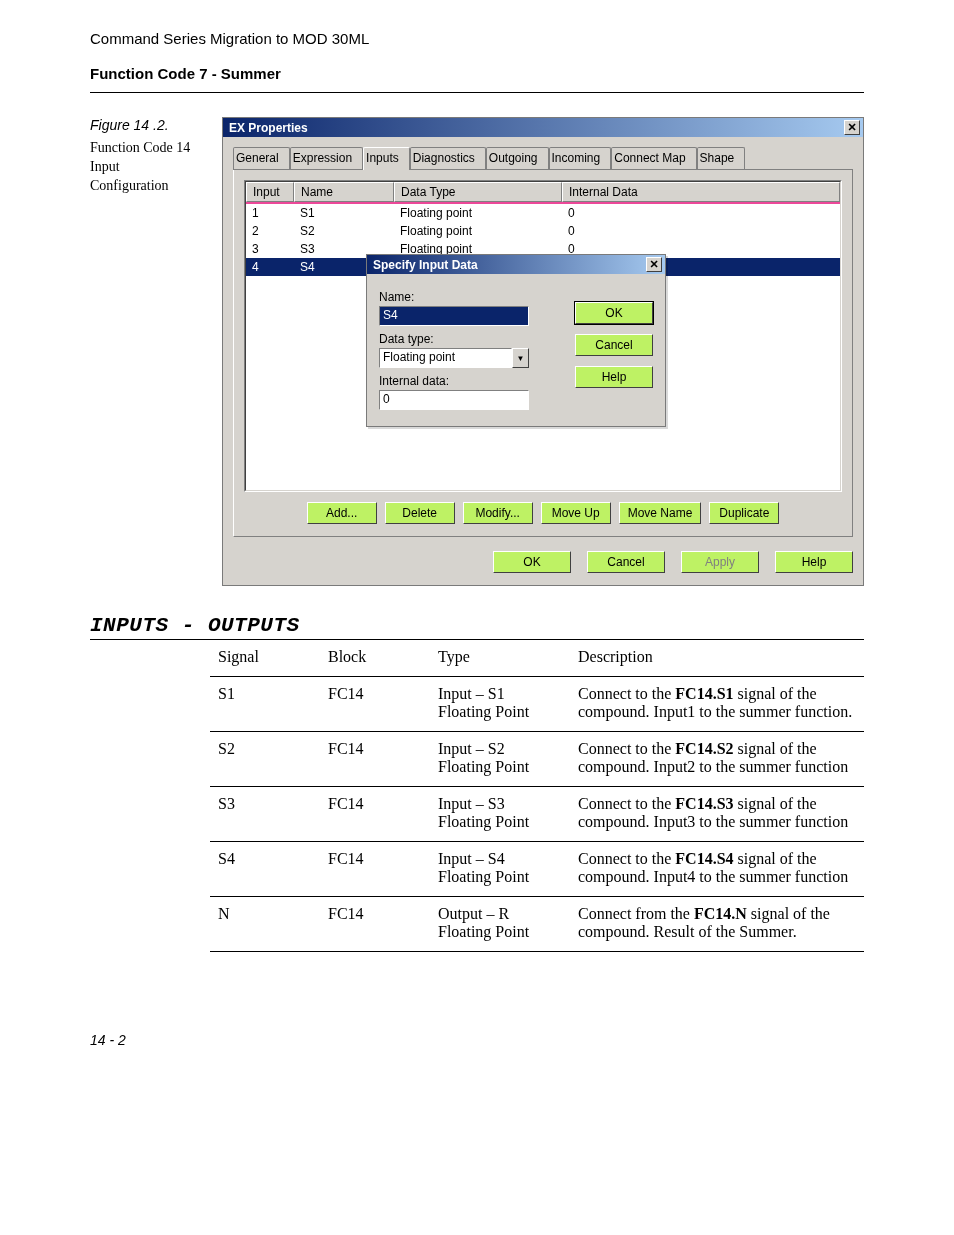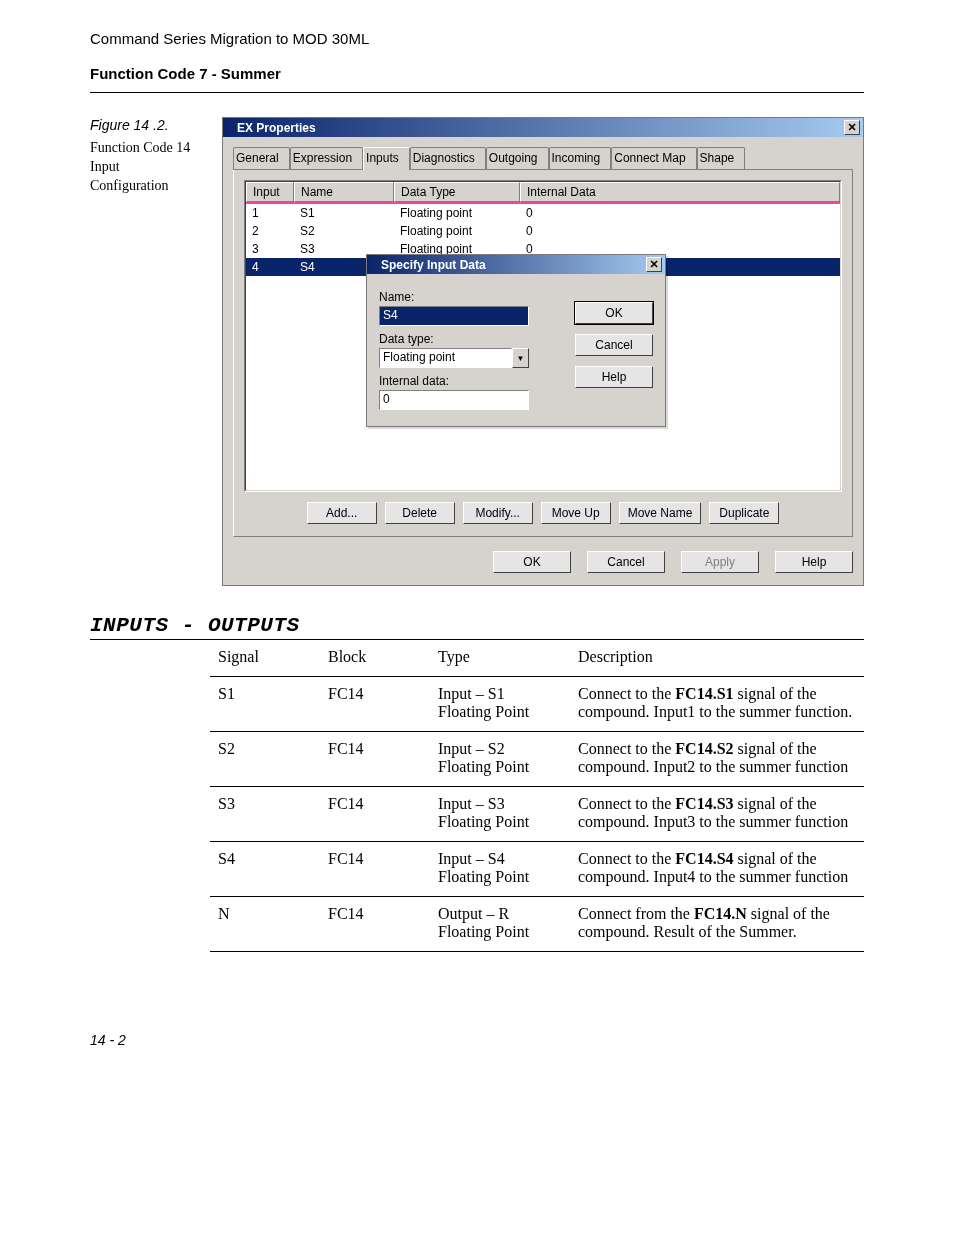--- a/index.html
+++ b/index.html
@@ -55,21 +55,21 @@
     font-family: Tahoma, Arial, sans-serif;
     font-size: 12px;
     color: #000;
   }
   .titlebar {
     background: linear-gradient(to right, #0a246a, #a6caf0);
     color: #fff;
     display: flex;
     align-items: center;
     justify-content: space-between;
-    padding: 2px 3px 2px 14px;
+    padding: 2px 3px 2px 6px;
     font-weight: bold;
     font-size: 12px;
   }
   .close-x {
     width: 16px;
     height: 15px;
     background: #d6d3ce;
     border: 1px solid #fff;
     border-right-color: #404040;
     border-bottom-color: #404040;
@@ -147,21 +147,21 @@
   .inputs-row > div {
     padding: 2px 6px;
   }
   .inputs-header > div {
     border: 1px solid #fff;
     border-right-color: #808080;
     border-bottom-color: #808080;
   }
   .col-input { width: 48px; }
   .col-name  { width: 100px; }
-  .col-dtype { width: 126px; }
+  .col-dtype { width: 168px; }
   .col-idata { flex: 1; }
   .inputs-row { display: flex; }
   .inputs-row.selected {
     background: #0a246a;
     color: #fff;
   }
   .inputs-row.selected .col-input {
     background: #0a246a;
     color:#fff;
   }
@@ -225,21 +225,21 @@
     border-bottom: 1px solid #404040;
     display: flex;
     align-items: center;
     justify-content: center;
     font-size: 8px;
     cursor: default;
   }
   .win-button {
     min-width: 70px;
     height: 22px;
-    background: #e5e5e5;
+    background: #bef264;
     border-top: 1px solid #fff;
     border-left: 1px solid #fff;
     border-right: 1px solid #404040;
     border-bottom: 1px solid #404040;
     font-family: Tahoma, Arial, sans-serif;
     font-size: 12px;
     padding: 0 8px;
     cursor: default;
   }
   .win-button.default {

